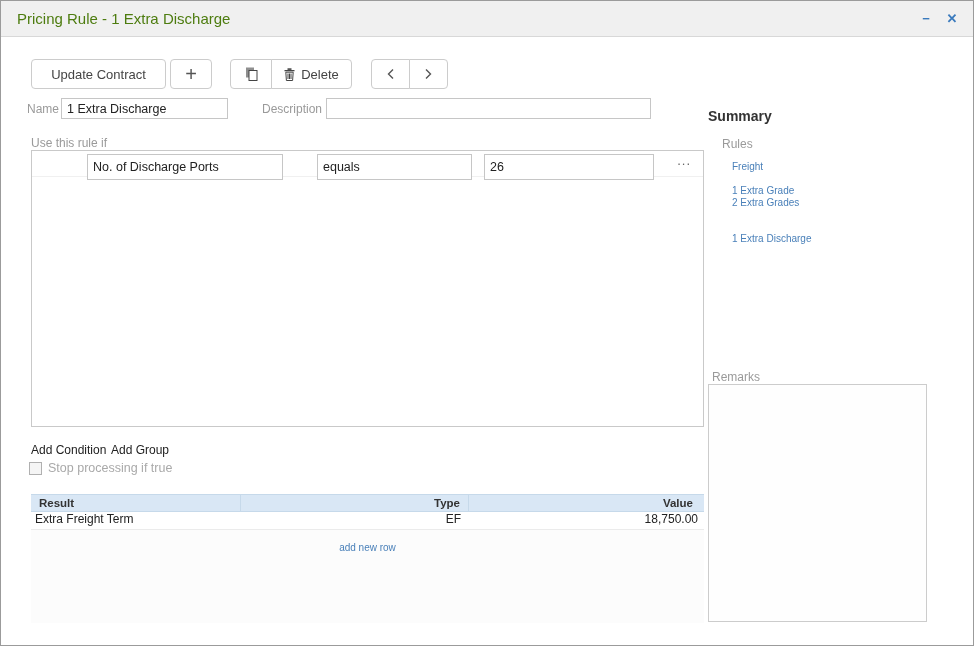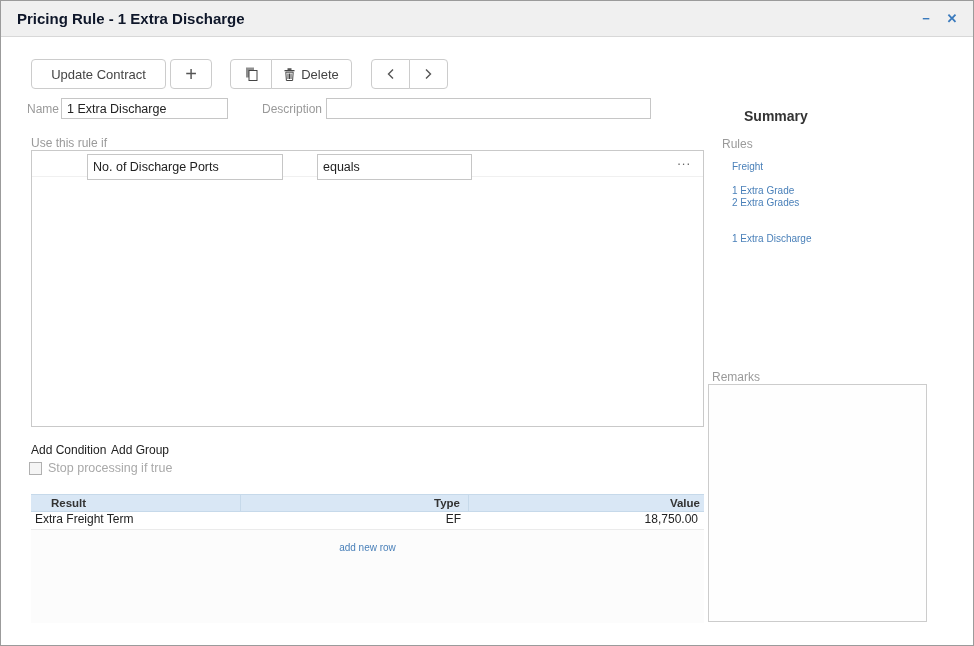--- a/index.html
+++ b/index.html
@@ -6,21 +6,21 @@
   html,body { background:#fff; }
   body { font-family:"Liberation Sans", sans-serif; width:974px; }
 
   .window { position:relative; width:974px; height:646px; background:#fff;
             border:1px solid #9b9b9b; overflow:hidden; }
 
   
   .titlebar { position:absolute; left:0; top:0; right:0; height:36px;
               background:#f0f0f0; border-bottom:1px solid #d8d8d8;
               display:flex; align-items:center; padding:0 12px 0 16px; }
-  .title { font-size:15px; font-weight:bold; color:#0f172a; }
+  .title { font-size:15px; font-weight:normal; color:#4d7c0f; }
   .win-controls { margin-left:auto; display:flex; gap:8px; }
   .win-btn { width:18px; height:18px; display:flex; align-items:center; justify-content:center;
              color:#3a7abd; font-weight:bold; font-size:13px; cursor:pointer; }
 
   
   .btn { position:absolute; height:30px; background:#fff; border:1px solid #ccc;
          border-radius:4px; display:flex; align-items:center; justify-content:center;
          font-size:13px; color:#444; cursor:pointer; font-family:inherit; gap:6px; }
   .plus-glyph { font-size:20px; color:#555; line-height:1; font-weight:normal; }
   .btn-group { position:absolute; display:flex; height:30px; }
@@ -51,34 +51,34 @@
   .checkbox { position:absolute; width:13px; height:13px; border:1px solid #b0b0b0;
               background:#f5f5f5; cursor:pointer; }
   .chk-label { position:absolute; font-size:12.5px; color:#a9a9a9; }
 
   
   .results-panel { position:absolute; left:30px; top:493px; width:673px; height:129px;
                    background:#fcfcfc; }
   .tbl-header { display:flex; height:18px; background:#d9e7f5;
                 border-top:1px solid #c6d9ea; border-bottom:1px solid #c6d9ea;
                 align-items:center; font-size:11.5px; font-weight:bold; color:#333; }
-  .th-result { width:210px; padding-left:20px; border-right:1px solid #c6d9ea; height:100%; display:flex; align-items:center; }
+  .th-result { width:210px; padding-left:8px; border-right:1px solid #c6d9ea; height:100%; display:flex; align-items:center; }
   .th-type   { width:228px; text-align:right; padding-right:8px; border-right:1px solid #c6d9ea; height:100%; display:flex; align-items:center; justify-content:flex-end; }
-  .th-value  { width:235px; text-align:right; padding-right:4px; height:100%; display:flex; align-items:center; justify-content:flex-end; }
+  .th-value  { width:235px; text-align:right; padding-right:11px; height:100%; display:flex; align-items:center; justify-content:flex-end; }
   .tbl-row { display:flex; height:18px; background:#fff; align-items:flex-start;
              font-size:12px; color:#222; border-bottom:1px solid #ebebeb; cursor:default; }
   .td-result { width:210px; padding-left:4px; }
   .td-type   { width:228px; text-align:right; padding-right:8px; }
   .td-value  { width:235px; text-align:right; padding-right:6px; }
   .add-row-wrap { height:26px; display:flex; align-items:center; justify-content:center; margin-top:4px; }
   .add-row-wrap .link { position:static; }
 
   
   .summary-title { position:absolute; left:707px; top:107px; font-size:14px;
-                   font-weight:bold; color:#333;margin-left:36px; }
+                   font-weight:bold; color:#333; }
   .rule-link { position:absolute; }
   .remarks-box { position:absolute; left:707px; top:383px; width:219px; height:238px;
                  border:1px solid #ccc; background:#fefefe; resize:none;
                  font-family:inherit; font-size:12.5px; padding:4px; color:#333; }
   .icon { display:inline-flex; align-items:center; }
 </style>
 </head>
 <body>
 
 <div class="window">
@@ -140,20 +140,21 @@
   <input class="txt" style="left: 60px; top: 97px; width: 167px;" value="1 Extra Discharge">
   <label class="lbl" style="left:261px;top:101px">Description</label>
   <input class="txt" style="left: 325px; top: 97px; width: 325px;" value="">
 
   <div class="lbl" style="left:30px;top:135px">Use this rule if</div>
 
   <div class="cond-box">
     <div class="cond-row">
       <input class="txt cond-input" style="left: 55px; width: 196px;" value="No. of Discharge Ports">
       <input class="txt cond-input" style="left: 285px; width: 155px;" value="equals">
+      <input class="txt cond-input" style="left: 452px; width: 170px;" value="26">
       <span class="ellipsis">...</span>
     </div>
   </div>
 
   <span class="link link-dark" style="left:30px;top:442px">Add Condition</span>
   <span class="link link-dark" style="left:110px;top:442px">Add Group</span>
 
   <span class="checkbox" style="left:28px;top:461px"></span>
   <span class="chk-label" style="left:47px;top:460px">Stop processing if true</span>
 

